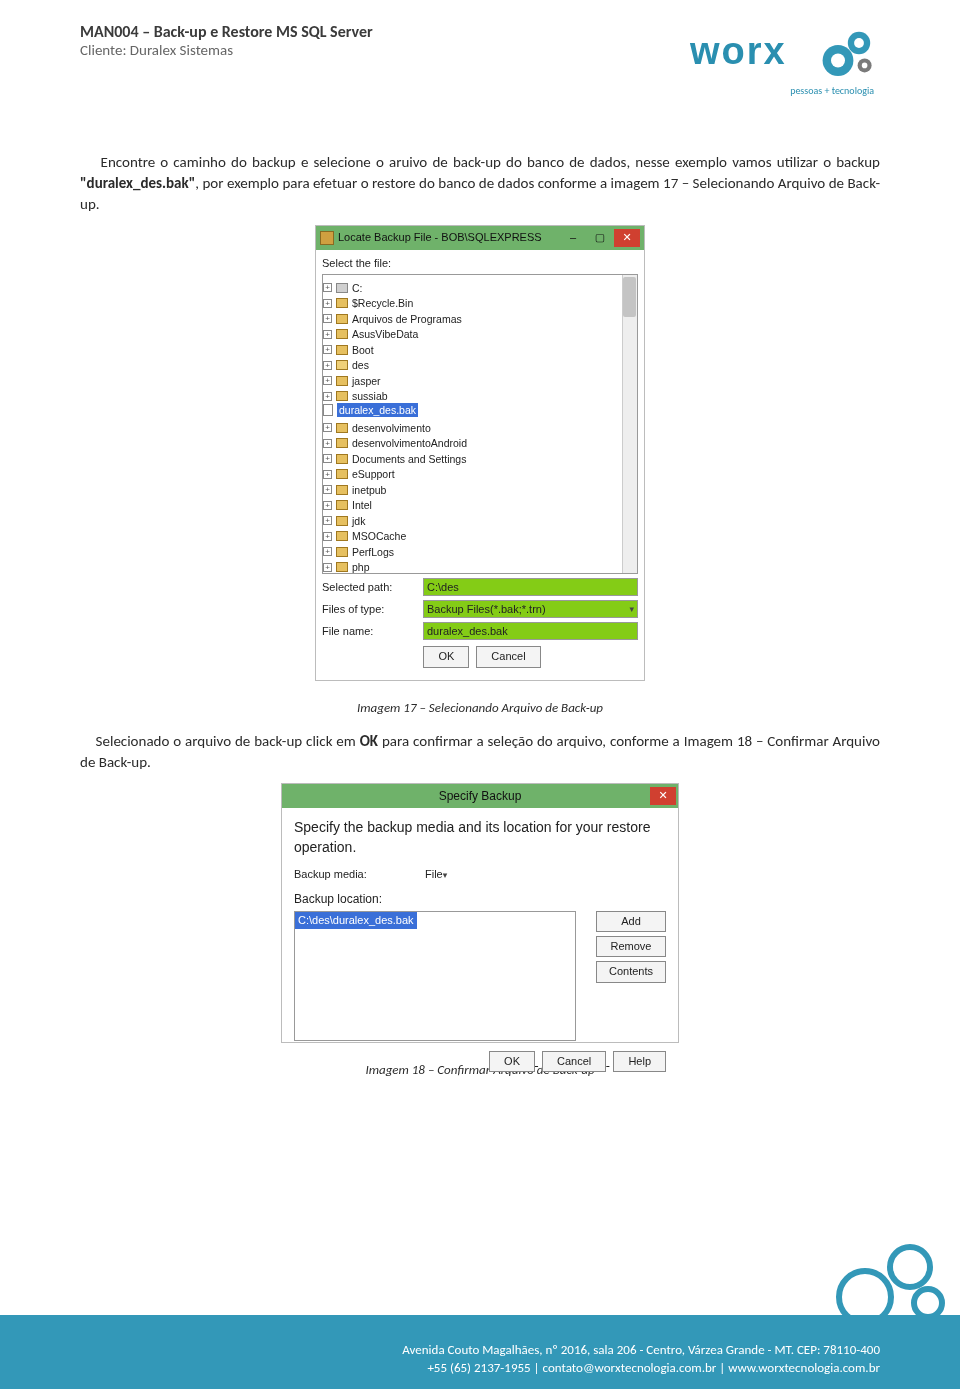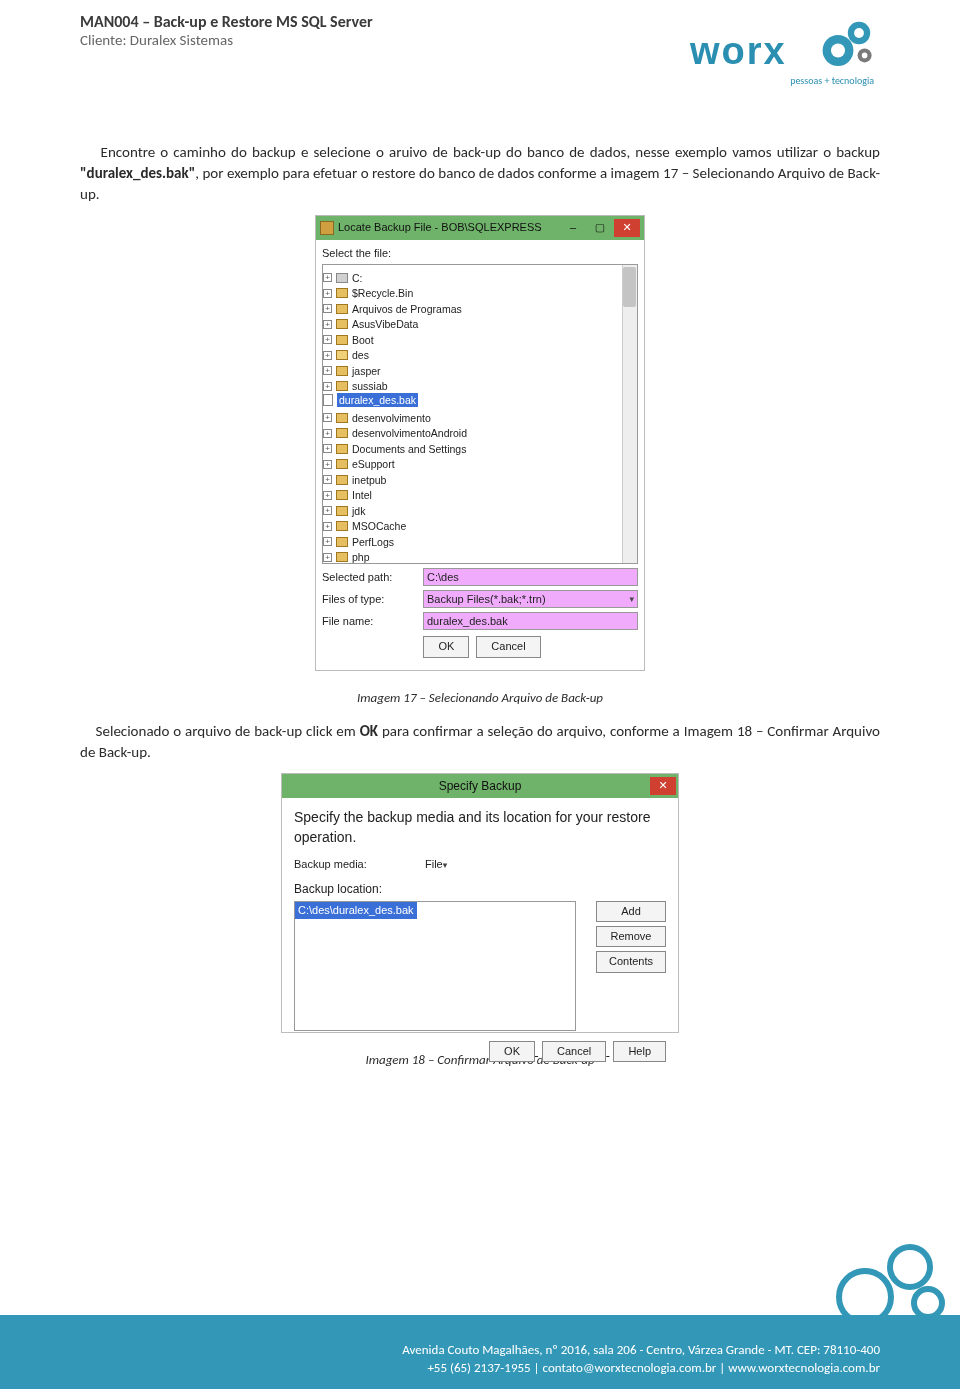--- a/index.html
+++ b/index.html
@@ -1,23 +1,23 @@
 <!DOCTYPE html>
 <html><head>
 <meta charset="utf-8">
 <style>
   * { box-sizing: border-box; margin: 0; padding: 0; }
   body { width: 960px; height: 1389px; font-family: Calibri, Arial, sans-serif; background: #fff; position: relative; color: #333; }
-  .header { padding: 12px 80px 0 80px; display: flex; justify-content: space-between; align-items: flex-start; gap: 10px; }
+  .header { padding: 22px 80px 0 80px; display: flex; justify-content: space-between; align-items: flex-start; gap: 10px; }
   .header-left { font-size: 16px; }
   .doc-title { font-weight: bold; color: #3b3b3b; }
   .client-line { color: #666; font-size: 15px; }
   .logo { width: 190px; height: 90px; position: relative; }
   .gear-big { position:absolute; right:0; top:0; }
-  .logo-text { font-family: Arial, sans-serif; font-weight: bold; font-size: 38px; color: #2a8fb0; letter-spacing: 2px; position:absolute; left:0; top:18px; }
+  .logo-text { font-family: Arial, sans-serif; font-weight: bold; font-size: 38px; color: #2a8fb0; letter-spacing: 2px; position:absolute; left:0; top:8px; }
   .logo-sub { position:absolute; right:6px; top:62px; font-size:10px; color:#2a8fb0; }
   .content { padding: 40px 80px 0 80px; font-size: 15px; line-height: 1.4; color:#2b2b2b; }
   .content p { margin-bottom: 10px; text-align: justify; }
   .caption { text-align: center; font-style: italic; color: #2b2b2b; font-size: 13px; margin: 6px 0 14px 0; }
   .screenshot { display:block; margin: 10px auto 18px auto; background:#fff; border:1px solid #bcbcbc; font-family: Tahoma, Arial, sans-serif; font-size:11px; color:#222; position:relative; }
   
   .dlg1 { width: 330px; height: 456px; }
   .titlebar { height:24px; background:#6fb26a; display:flex; align-items:center; padding:0 4px; justify-content:space-between; }
   .titlebar-left { display:flex; align-items:center; gap:4px; }
   .title-icon { width:14px; height:14px; background:#d0a040; border:1px solid #8a6a20; }
@@ -42,21 +42,21 @@
   .folder-open { background:#f0d078; }
   .drive { display:inline-block; width:12px; height:10px; background:#d0d0d0; border:1px solid #888; margin-right:2px;}
   .file-i { display:inline-block; width:10px; height:12px; background:#fff; border:1px solid #888; margin-right:2px;}
   .sel { background:#3a6fd8; color:#fff; padding:0 2px; }
   .lvl1 { padding-left:14px; }
   .lvl2 { padding-left:28px; }
   .lvl3 { padding-left:42px; }
   .lvl4 { padding-left:56px; }
   .form-row { display:flex; align-items:center; margin-top:4px; gap:6px; }
   .form-row label { width:95px; font-size:11px; }
-  .form-row .field { flex:1; border:1px solid #999; height:18px; font-size:11px; padding:1px 3px; background:#f0abfc; display:flex; align-items:center; justify-content:space-between;}
+  .form-row .field { flex:1; border:1px solid #999; height:18px; font-size:11px; padding:1px 3px; background:#84cc16; display:flex; align-items:center; justify-content:space-between;}
   .dd-arrow { font-size:9px; color:#444; }
   .btn-row { text-align:center; margin-top:6px; }
   .btn { display:inline-block; border:1px solid #888; background:#f4f4f4; padding:2px 14px; font-size:11px; margin-left:4px; }
   
   .dlg2 { width: 398px; height: 260px; }
   .dlg2 .titlebar { justify-content:center; position:relative;}
   .dlg2 .title-text { font-size:12px; }
   .dlg2 .close2 { position:absolute; right:2px; top:3px; width:26px; height:18px; background:#d04030; color:#fff; display:flex; align-items:center; justify-content:center; font-size:11px;}
   .specify-body { padding:10px 12px; }
   .spec-row { display:flex; align-items:center; margin-bottom:8px; gap:11px; }

